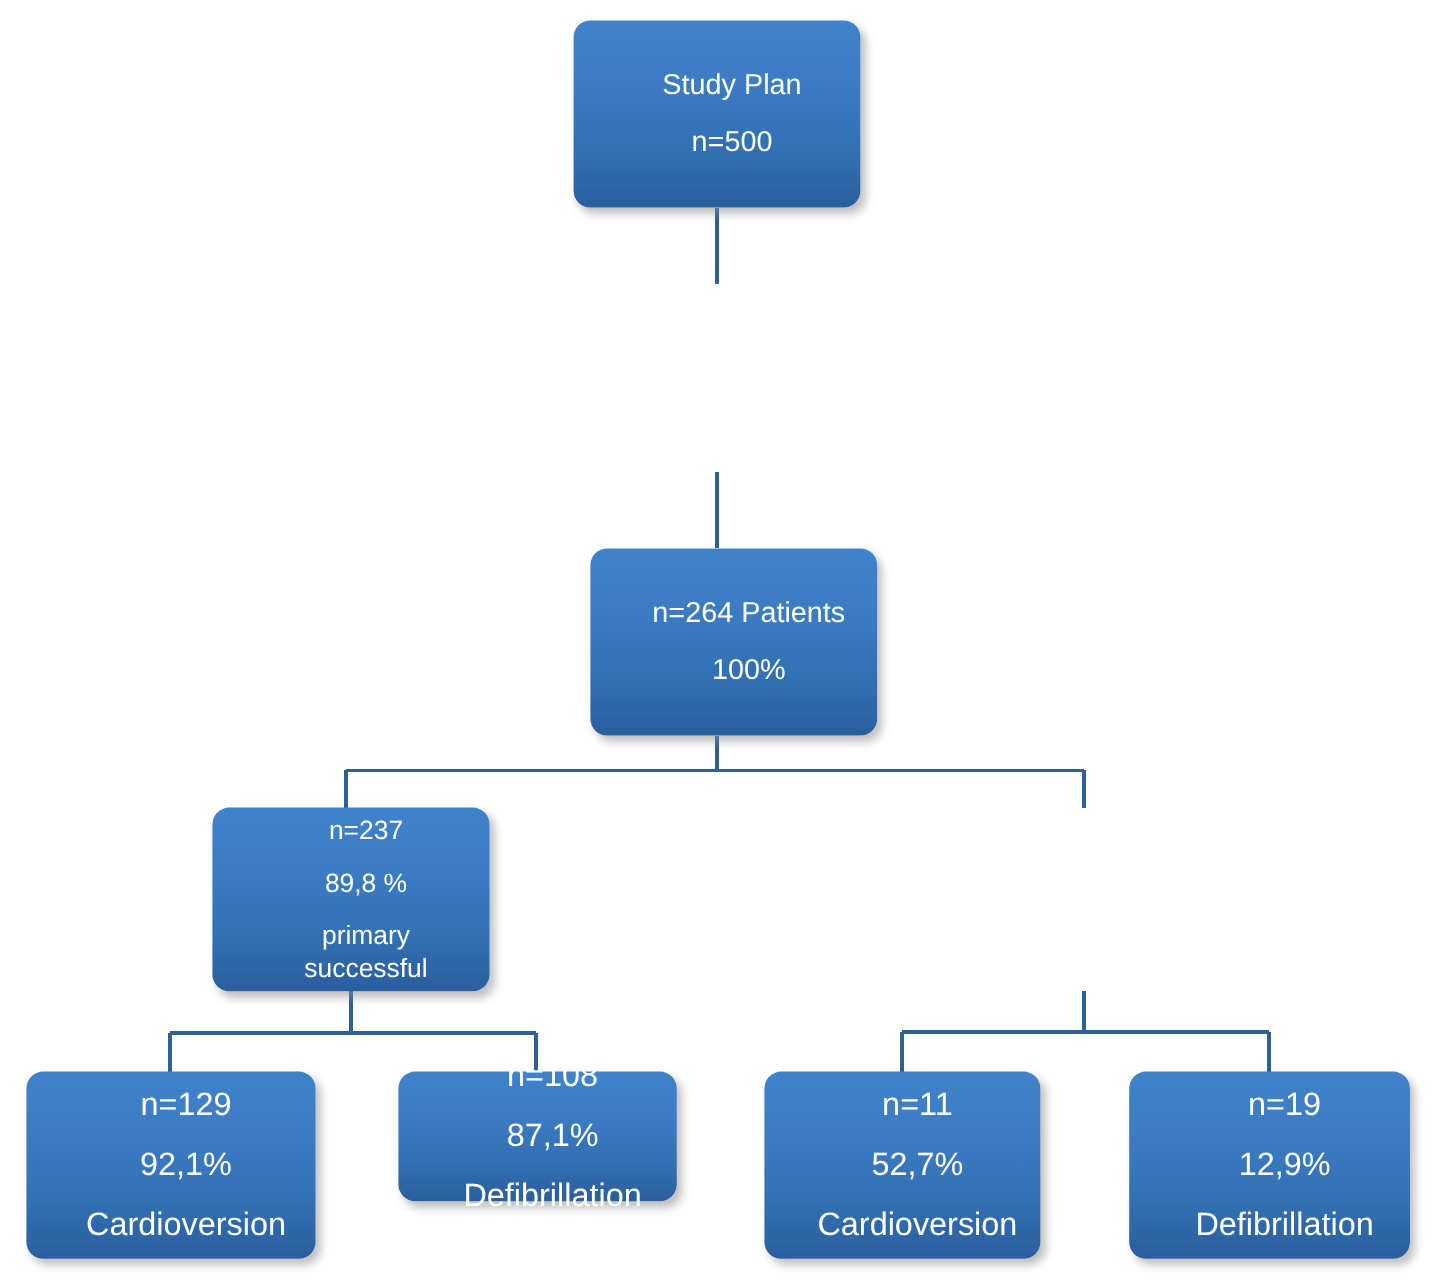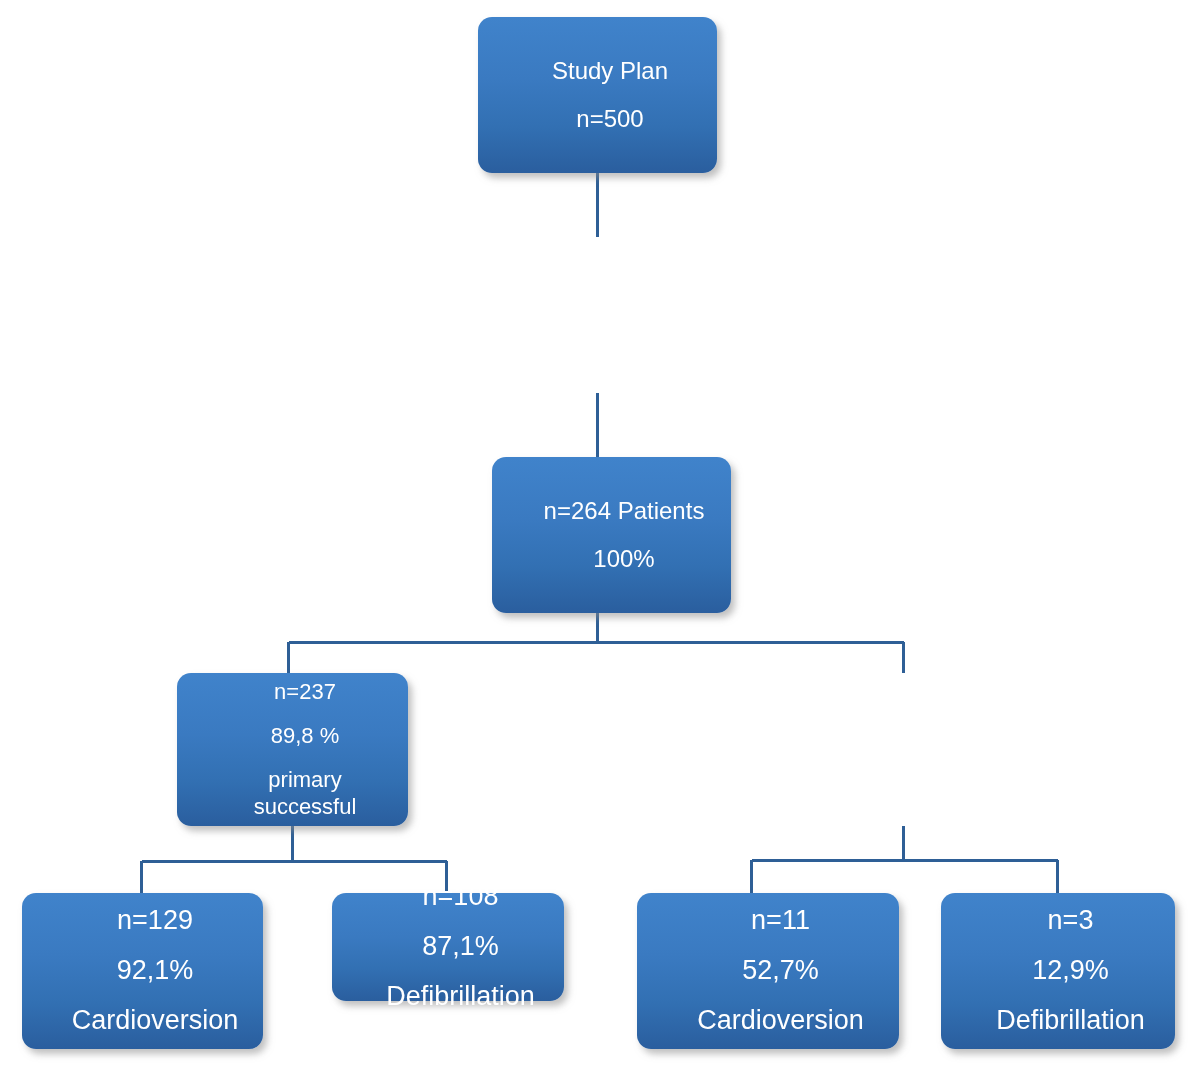--- a/index.html
+++ b/index.html
@@ -60,21 +60,21 @@
   #node-randomization{ left: 478px; top: 237px; width: 239px; height: 156px; }
   #node-patients     { left: 492px; top: 457px; width: 239px; height: 156px; }
 
   
   #node-successful   { left: 177px; top: 673px; width: 231px; height: 153px; }
   #node-unsuccessful { left: 786px; top: 673px; width: 235px; height: 153px; }
 
   
   #node-cv-success   { left: 22px;  top: 893px; width: 241px; height: 156px; }
   #node-df-success   { left: 332px; top: 893px; width: 232px; height: 108px; }
-  #node-cv-fail      { left: 637px; top: 893px; width: 262px; height: 156px; }
+  #node-cv-fail      { left: 637px; top: 893px; width: 230px; height: 156px; }
   #node-df-fail      { left: 941px; top: 893px; width: 234px; height: 156px; }
 </style>
 </head>
 <body>
 
 <div id="canvas">
 
   <svg id="edges" viewBox="0 0 1200 1069" width="1200" height="1069" xmlns="http://www.w3.org/2000/svg">
     <g stroke="#2e5f96" stroke-width="3" fill="none" shape-rendering="crispEdges">
 
@@ -130,18 +130,18 @@
     <span class="line">Defibrillation</span>
   </div>
 
   <div class="node leaf" id="node-cv-fail">
     <span class="line">n=11</span>
     <span class="line">52,7%</span>
     <span class="line">Cardioversion</span>
   </div>
 
   <div class="node leaf" id="node-df-fail">
-    <span class="line">n=3</span>
+    <span class="line">n=19</span>
     <span class="line">12,9%</span>
     <span class="line">Defibrillation</span>
   </div>
 
 </div>
 
 </body></html>

